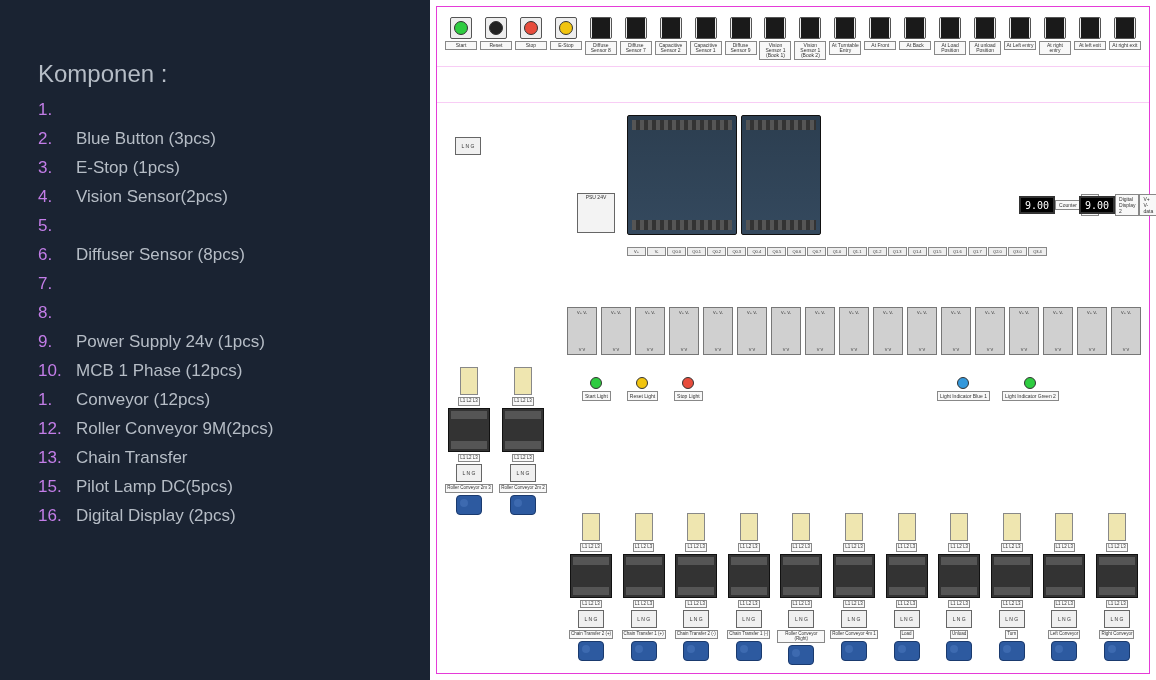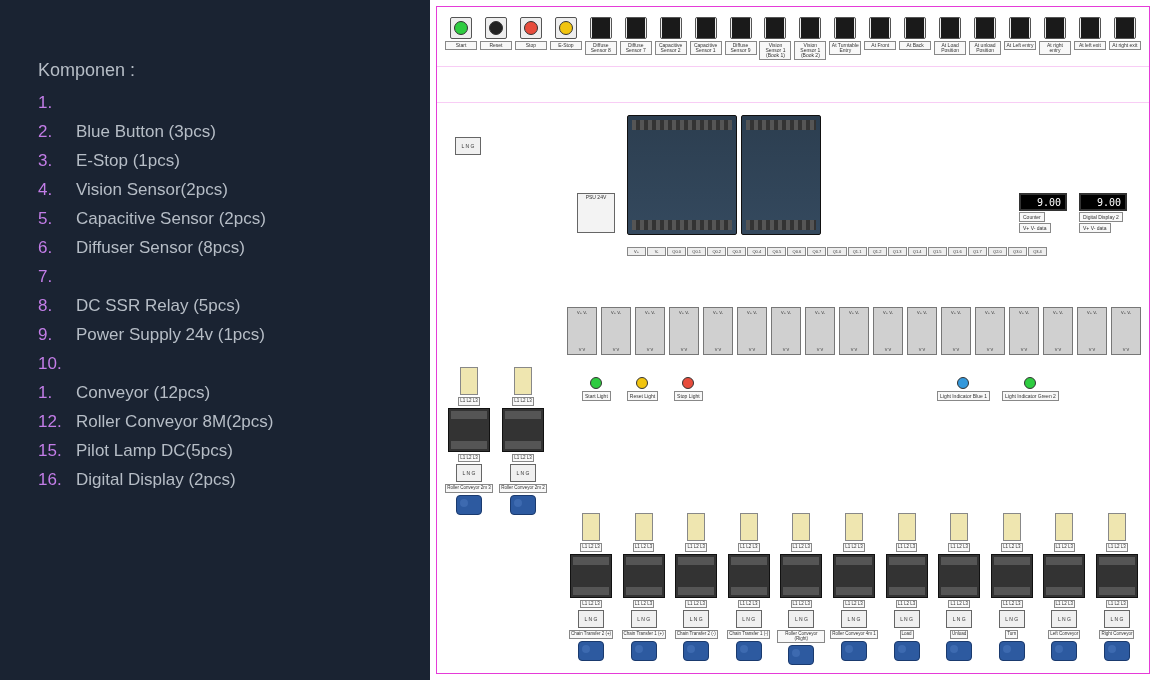--- a/index.html
+++ b/index.html
@@ -17,21 +17,21 @@
     padding: 60px 20px 20px 20px;
   }
   .title {
     font-size: 34px;
     font-weight: 400;
     letter-spacing: 12px;
     color: #fff;
     margin-bottom: 36px;
   }
   .komponen-label {
-    font-size: 18px;
+    font-size: 24px;
     color: #b6bdc6;
     margin-bottom: 12px;
     margin-left: 18px;
   }
   .komponen-list {
     list-style: none;
     margin-left: 18px;
   }
   .komponen-list li {
     display: flex;
@@ -204,21 +204,21 @@
   }
   .lng-top{
     position:absolute;top:130px;left:18px;
   }
 
   
   .counters{
     position:absolute;top:186px;right:20px;display:flex;gap:10px;
   }
   .counter{
-    width:50px;display:flex;flex-direction:column;align-items:flex-start;
+    width:50px;display:flex;flex-direction:row;align-items:center;
   }
   .counter .disp{
     width:48px;height:18px;background:#000;color:#fff;
     font-family:monospace;font-size:10px;text-align:right;padding:2px 4px;
     border:2px solid #333;
   }
   .counter .clbl{font-size:5px;border:1px solid #888;padding:1px 3px;margin-top:1px;background:#f8f8f8;}
 
   
   .left-col{
@@ -251,47 +251,50 @@
       <li>
         <span class="num">3.</span>
         <span class="txt">E-Stop (1pcs)</span>
       </li>
       <li>
         <span class="num">4.</span>
         <span class="txt">Vision Sensor(2pcs)</span>
       </li>
       <li>
         <span class="num">5.</span>
-        <span class="txt">Capacitive Sensor (2pcs)</span>
       </li>
       <li>
         <span class="num">6.</span>
         <span class="txt">Diffuser Sensor (8pcs)</span>
       </li>
       <li>
         <span class="num">7.</span>
       </li>
       <li>
         <span class="num">8.</span>
-        <span class="txt">DC SSR Relay (5pcs)</span>
       </li>
       <li>
         <span class="num">9.</span>
         <span class="txt">Power Supply 24v (1pcs)</span>
       </li>
       <li>
         <span class="num">10.</span>
+        <span class="txt">MCB 1 Phase (12pcs)</span>
       </li>
       <li>
         <span class="num">1.</span>
         <span class="txt">Conveyor (12pcs)</span>
       </li>
       <li>
         <span class="num">12.</span>
-        <span class="txt">Roller Conveyor 8M(2pcs)</span>
+        <span class="txt">Roller Conveyor 9M(2pcs)</span>
+      </li>
+      <li>
+        <span class="num">13.</span>
+        <span class="txt">Chain Transfer</span>
       </li>
       <li>
         <span class="num">15.</span>
         <span class="txt">Pilot Lamp DC(5pcs)</span>
       </li>
       <li>
         <span class="num">16.</span>
         <span class="txt">Digital Display (2pcs)</span>
       </li>
     </ol>

